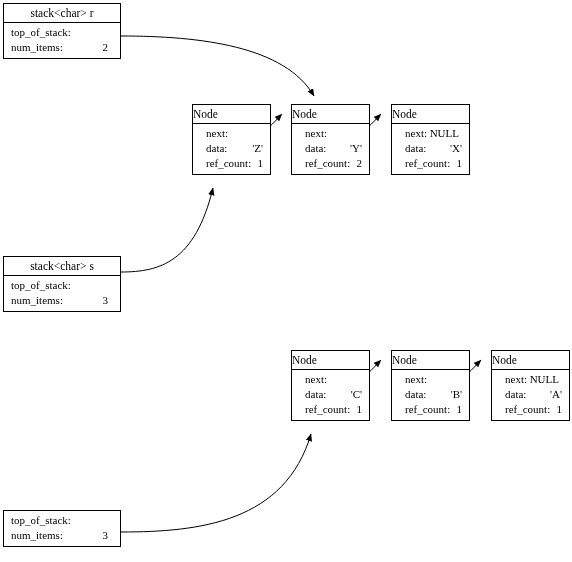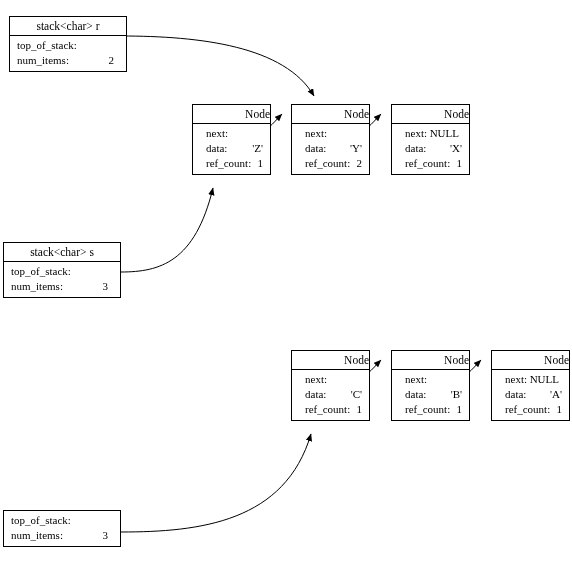--- a/index.html
+++ b/index.html
@@ -59,21 +59,21 @@
   }
   .fld .v {
     position: absolute;
     right: 12px;
   }
   
   .node-box {
     width: 79px;
   }
   .node-title {
-    text-align: right;
+    text-align: left;
     font-size: 11.5px;
     line-height: 19px;
     height: 19px;
     border-bottom: 1px solid #000000;
     box-sizing: border-box;
   }
   .node-body {
     padding: 2px 0 3px 0;
     margin-left: 8px;
   }
@@ -107,35 +107,35 @@
 
     <path d="M221,137 L251,134 C268,132 272,124 282,114" fill="none" stroke="#000000" stroke-width="1" marker-end="url(#ah)"></path>
 
     <path d="M320,137 L350,134 C367,132 371,124 381,114" fill="none" stroke="#000000" stroke-width="1" marker-end="url(#ah)"></path>
 
     <path d="M320,383 L350,380 C367,378 371,370 381,360" fill="none" stroke="#000000" stroke-width="1" marker-end="url(#ah)"></path>
 
     <path d="M420,383 L450,380 C467,378 471,370 481,360" fill="none" stroke="#000000" stroke-width="1" marker-end="url(#ah)"></path>
   </svg>
 
-  <div class="box stack-box" style="left:9px; top:3px;margin-top:13px;">
+  <div class="box stack-box" style="left:3px; top:3px;">
     <div class="stack-title">stack&lt;char&gt; r</div>
     <div class="stack-body">
       <div class="fld">
         <span class="k">top_of_stack:</span>
         <span class="v"></span>
       </div>
       <div class="fld">
         <span class="k">num_items:</span>
         <span class="v">2</span>
       </div>
     </div>
   </div>
 
-  <div class="box stack-box" style="left:3px; top:242px;">
+  <div class="box stack-box" style="left:3px; top:256px;">
     <div class="stack-title">stack&lt;char&gt; s</div>
     <div class="stack-body">
       <div class="fld">
         <span class="k">top_of_stack:</span>
         <span class="v"></span>
       </div>
       <div class="fld">
         <span class="k">num_items:</span>
         <span class="v">3</span>
       </div>

